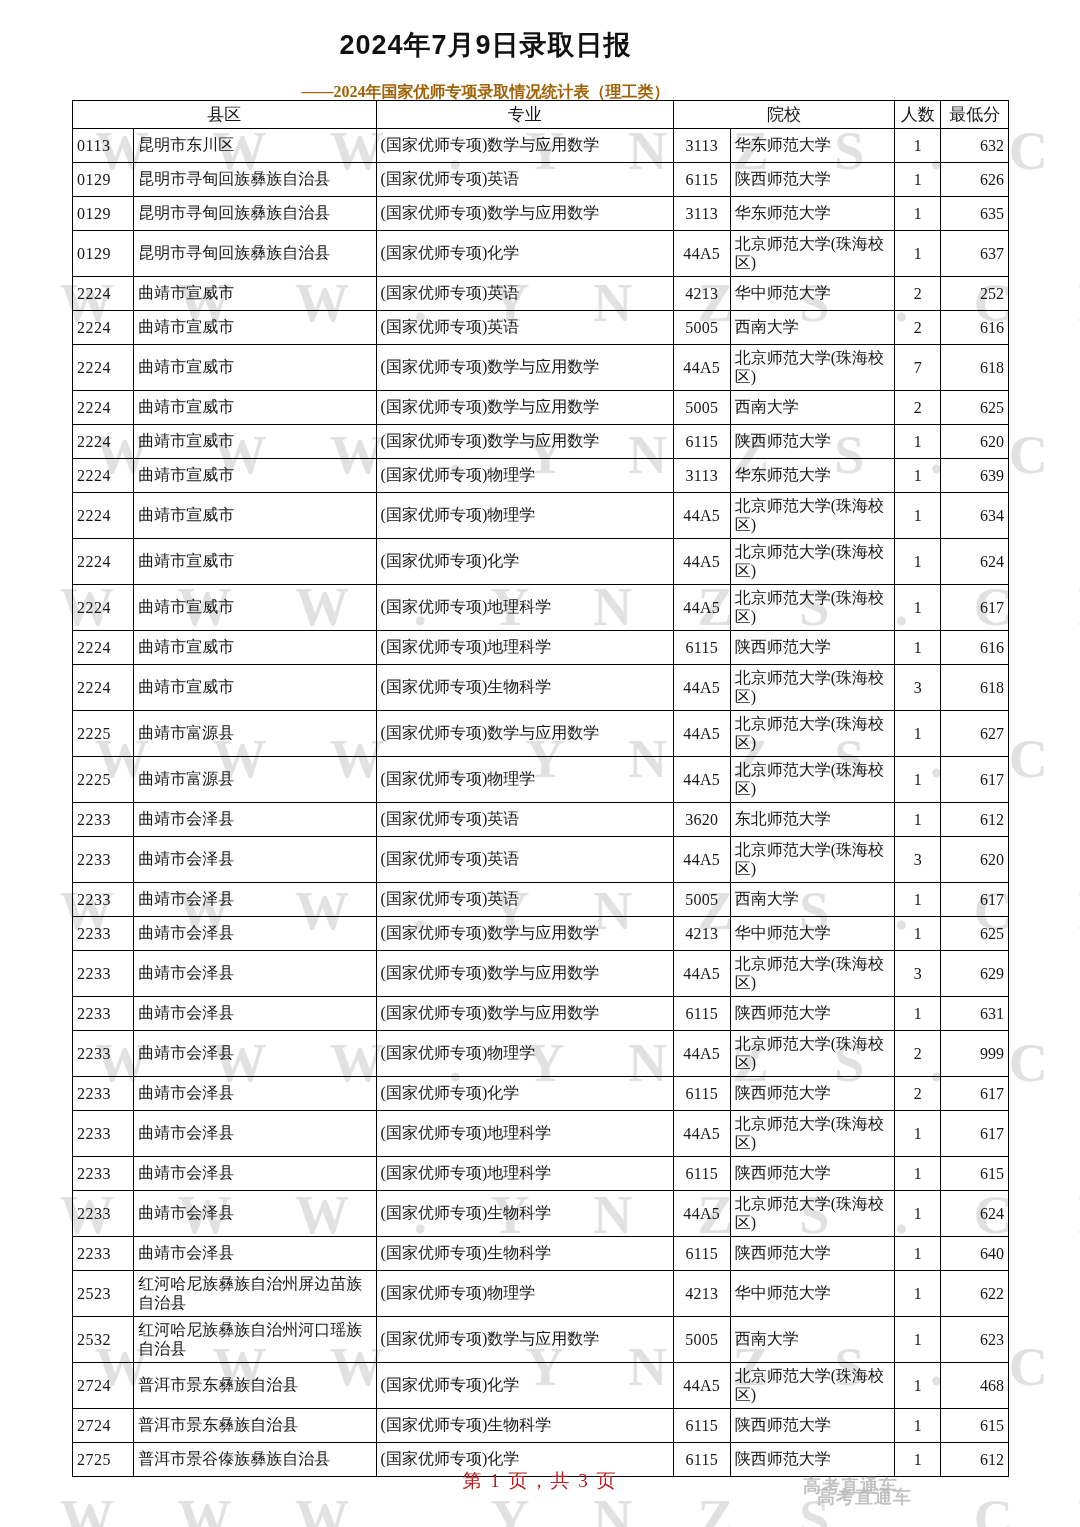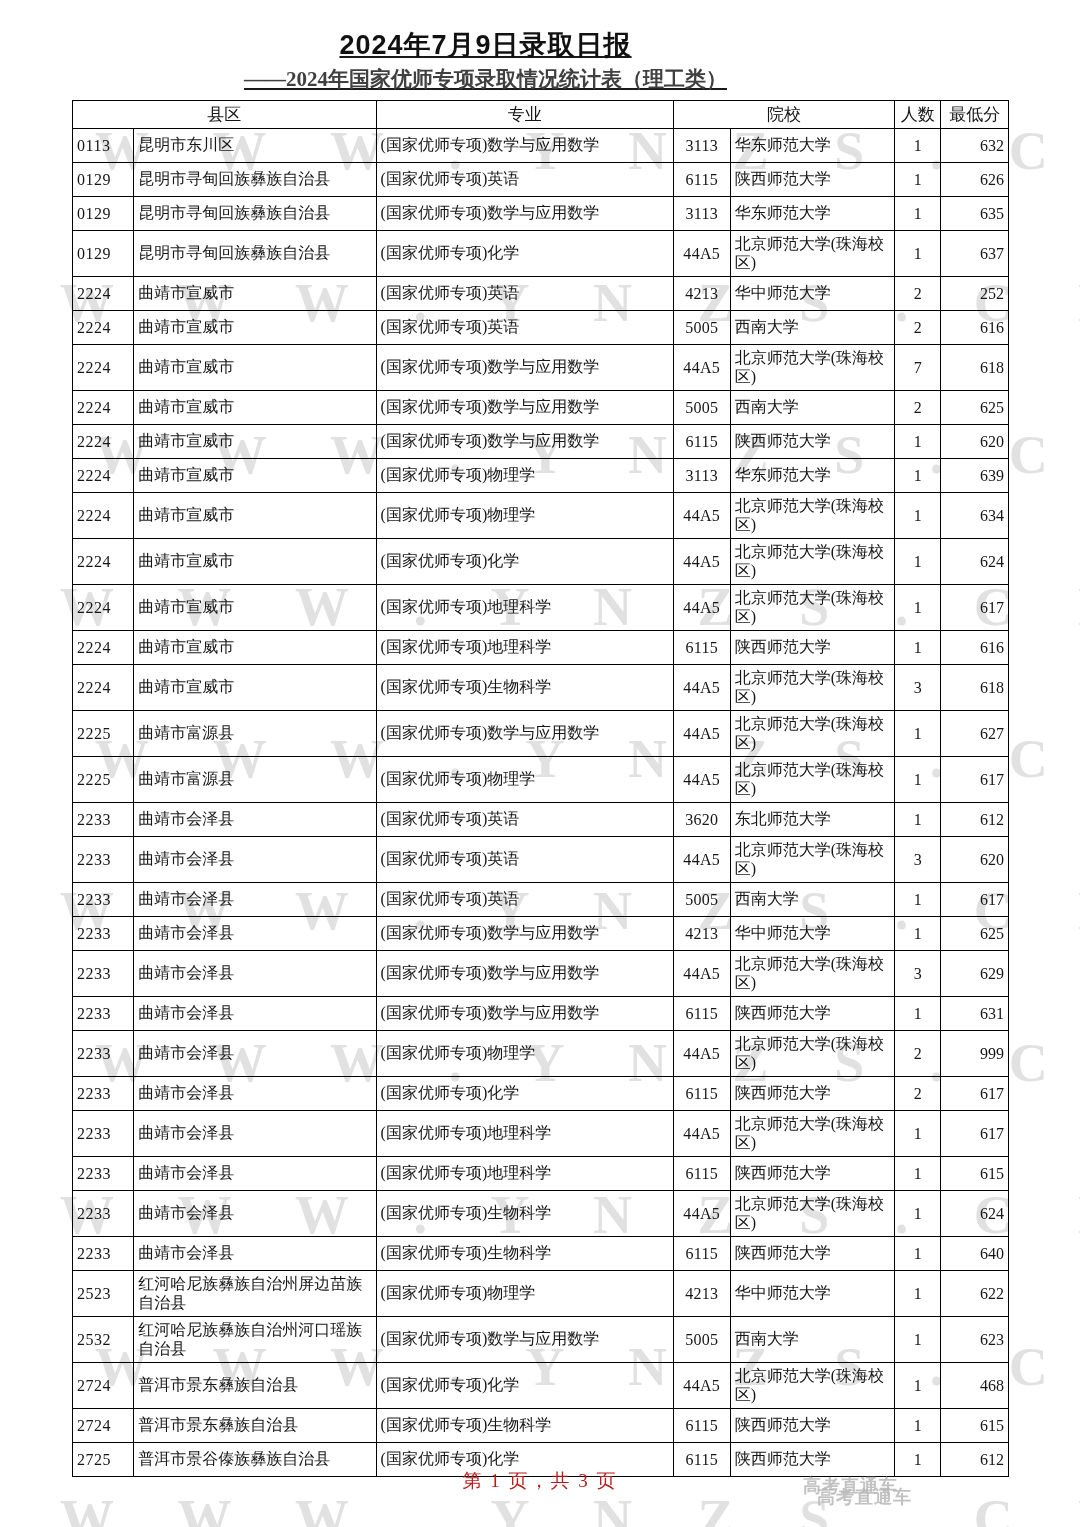--- a/index.html
+++ b/index.html
@@ -35,42 +35,41 @@
     letter-spacing: 26px;
     opacity: .55;
   }
 
   
   #page {
     position: relative;
     z-index: 2;
     width: 971px;
     height: 1527px;
-    text-decoration: underline;
   }
 
   .title-block {
     text-align: center;
     padding-top: 30px;
   }
   .doc-title {
     font-family: "Liberation Sans", sans-serif;
     font-size: 27px;
     font-weight: 700;
     letter-spacing: 1px;
     line-height: 1.15;
     color: #111;
   }
   .doc-subtitle {
     font-family: "Liberation Serif", serif;
-    font-size: 21px;
+    font-size: 16px;
     font-weight: 700;
     line-height: 1.3;
-    margin-top: 5px;
-    color: #404040;
+    margin-top: 21px;
+    color: #a16207;
   }
 
   
   .table-wrap {
     position: absolute;
     left: 72px;
     top: 100px;
     width: 937px;
   }
   table.report {

